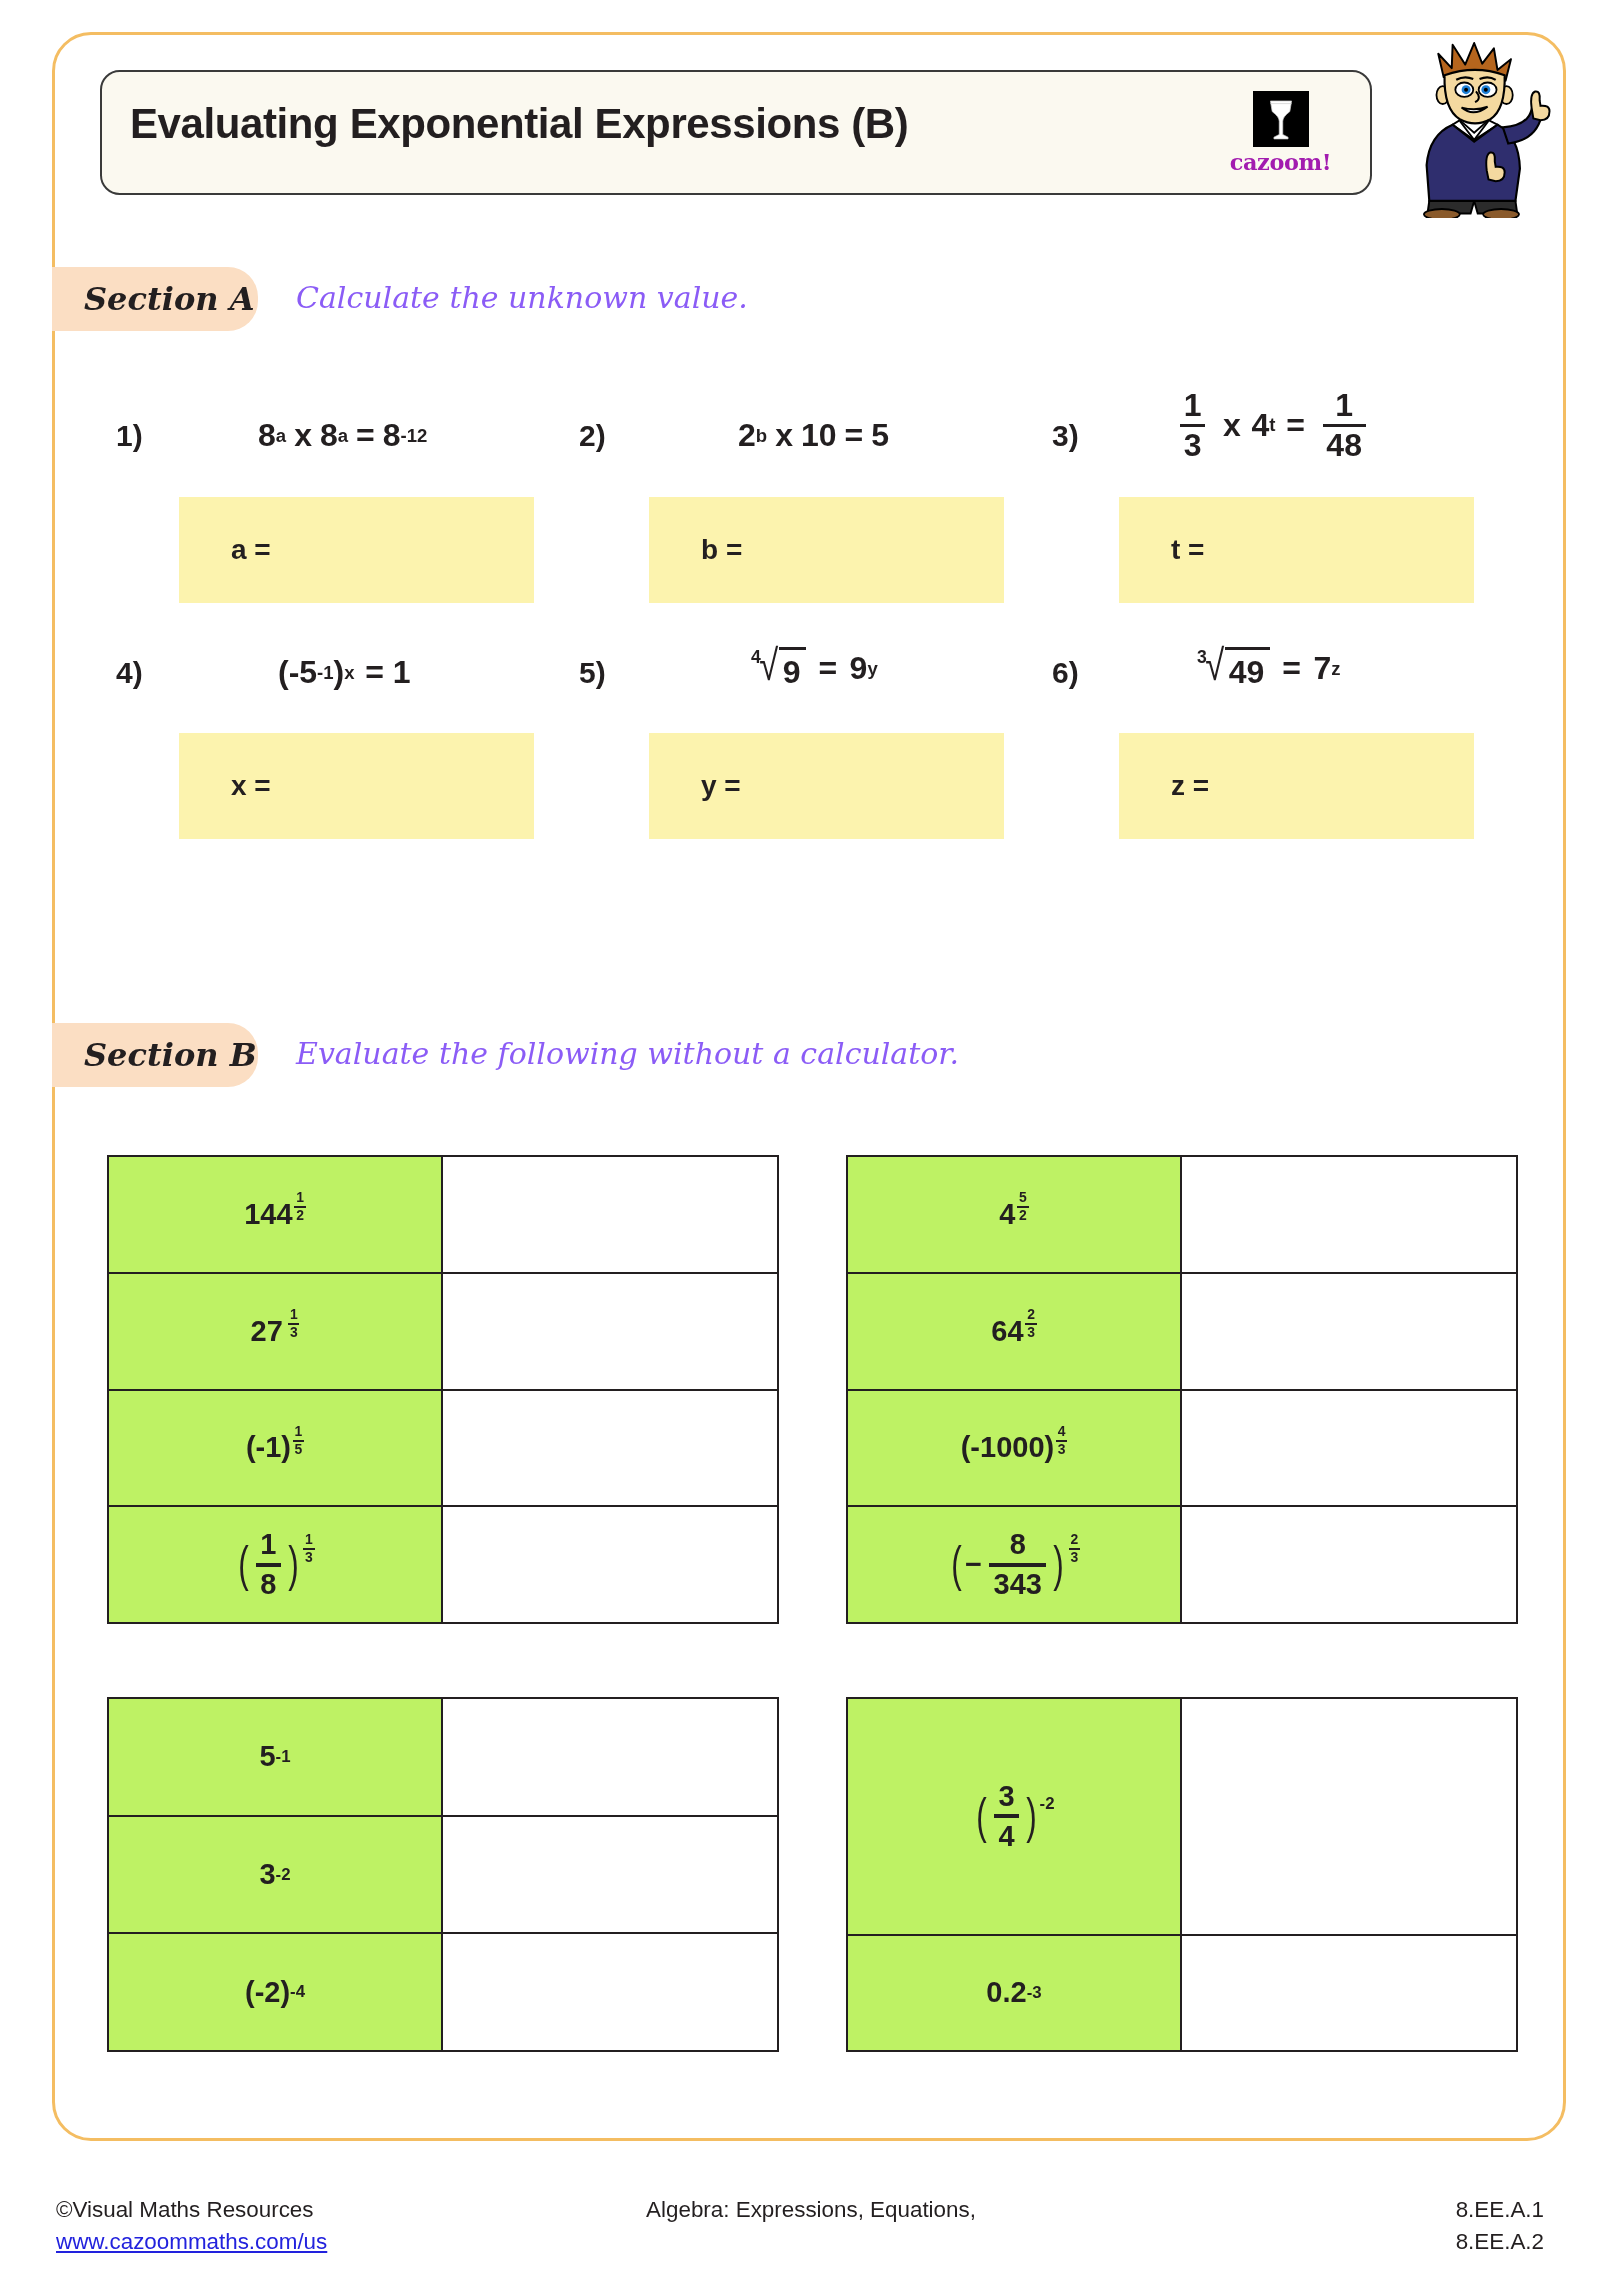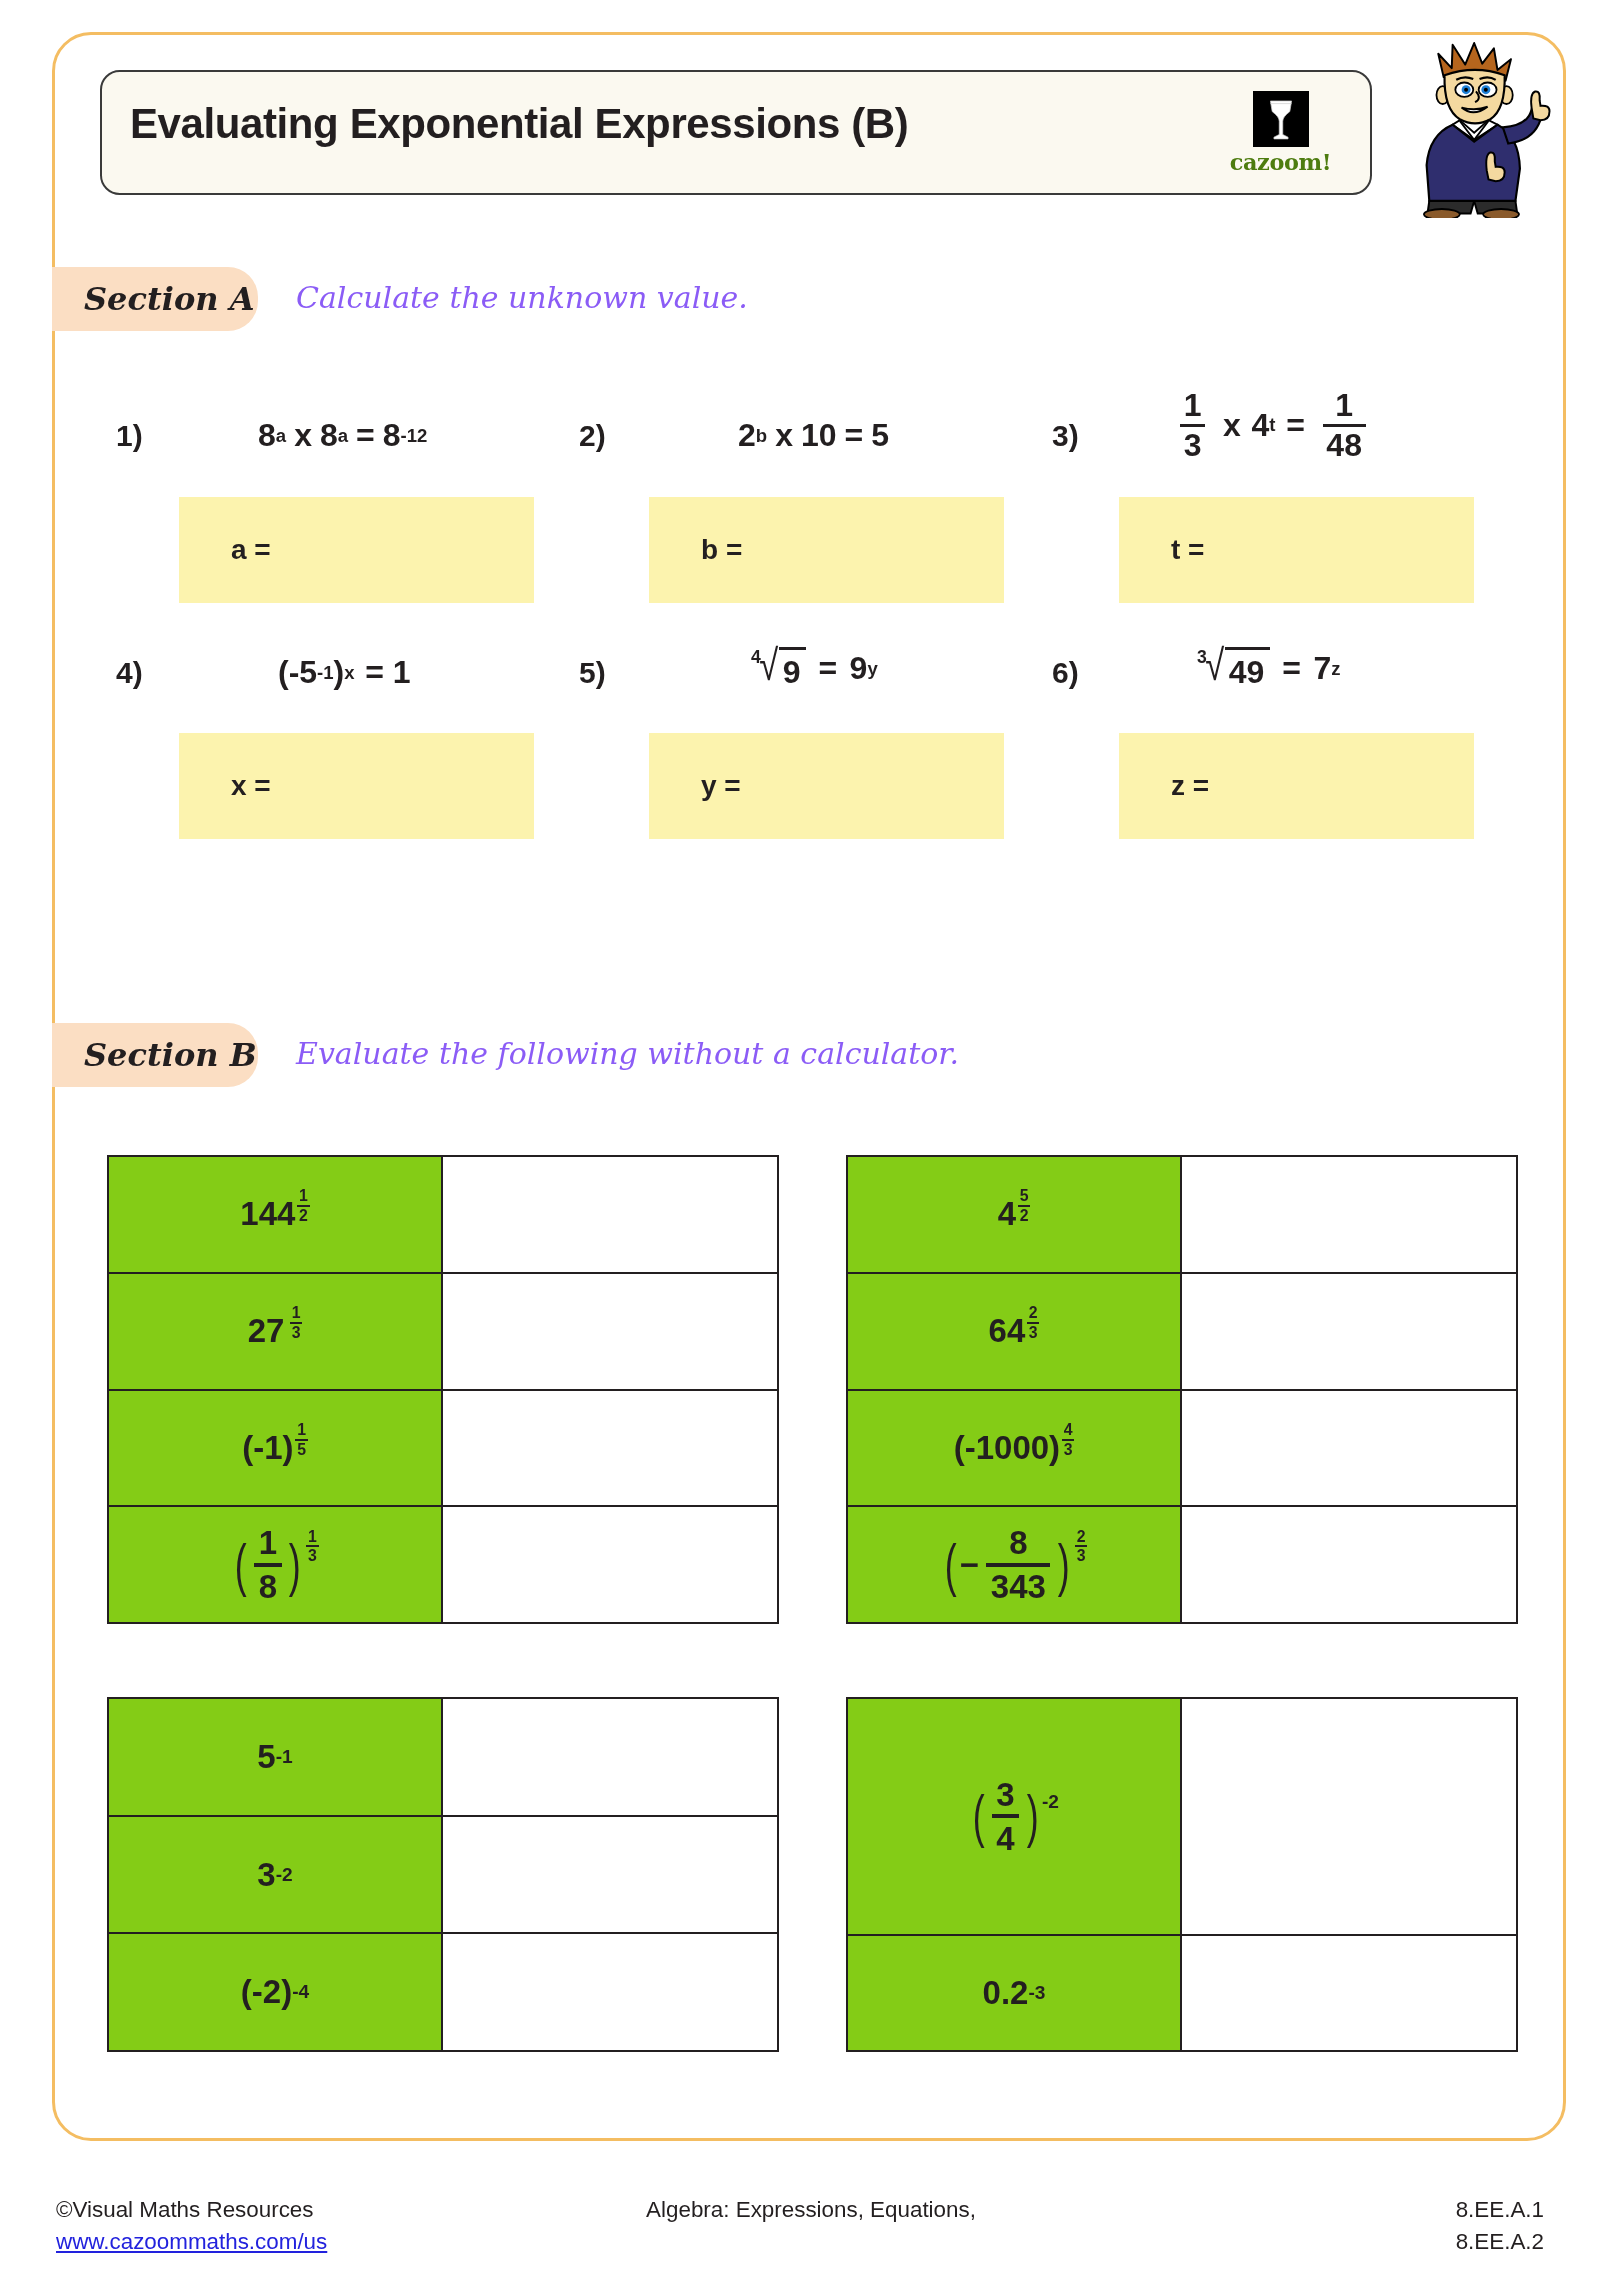--- a/index.html
+++ b/index.html
@@ -68,21 +68,21 @@
     height: 56px;
     background: #000000;
     display: flex;
     align-items: center;
     justify-content: center;
   }
   .logo-word {
     font-family: "DejaVu Serif", serif;
     font-weight: bold;
     font-size: 22.4px;
-    color: #4d7c0f;
+    color: #a21caf;
     letter-spacing: -0.4px;
     margin-top: 1.8px;
   }
 
   .mascot {
     position: absolute;
     left: 1397px;
     top: 34px;
     width: 157px;
     height: 184px;
@@ -195,26 +195,26 @@
     flex-direction: column;
   }
   .brow {
     display: flex;
     flex: 1;
     border-bottom: 2.7px solid #231f20;
   }
   .brow:last-child { border-bottom: none; }
   .bcell-q {
     width: 50%;
-    background: #84cc16;
+    background: #bef264;
     border-right: 2.7px solid #231f20;
     display: flex;
     align-items: center;
     justify-content: center;
-    font-size: 33px;
+    font-size: 29px;
     font-weight: bold;
     color: #231f20;
     box-sizing: border-box;
   }
   .bcell-a {
     width: 50%;
     background: #ffffff;
     box-sizing: border-box;
   }
 

